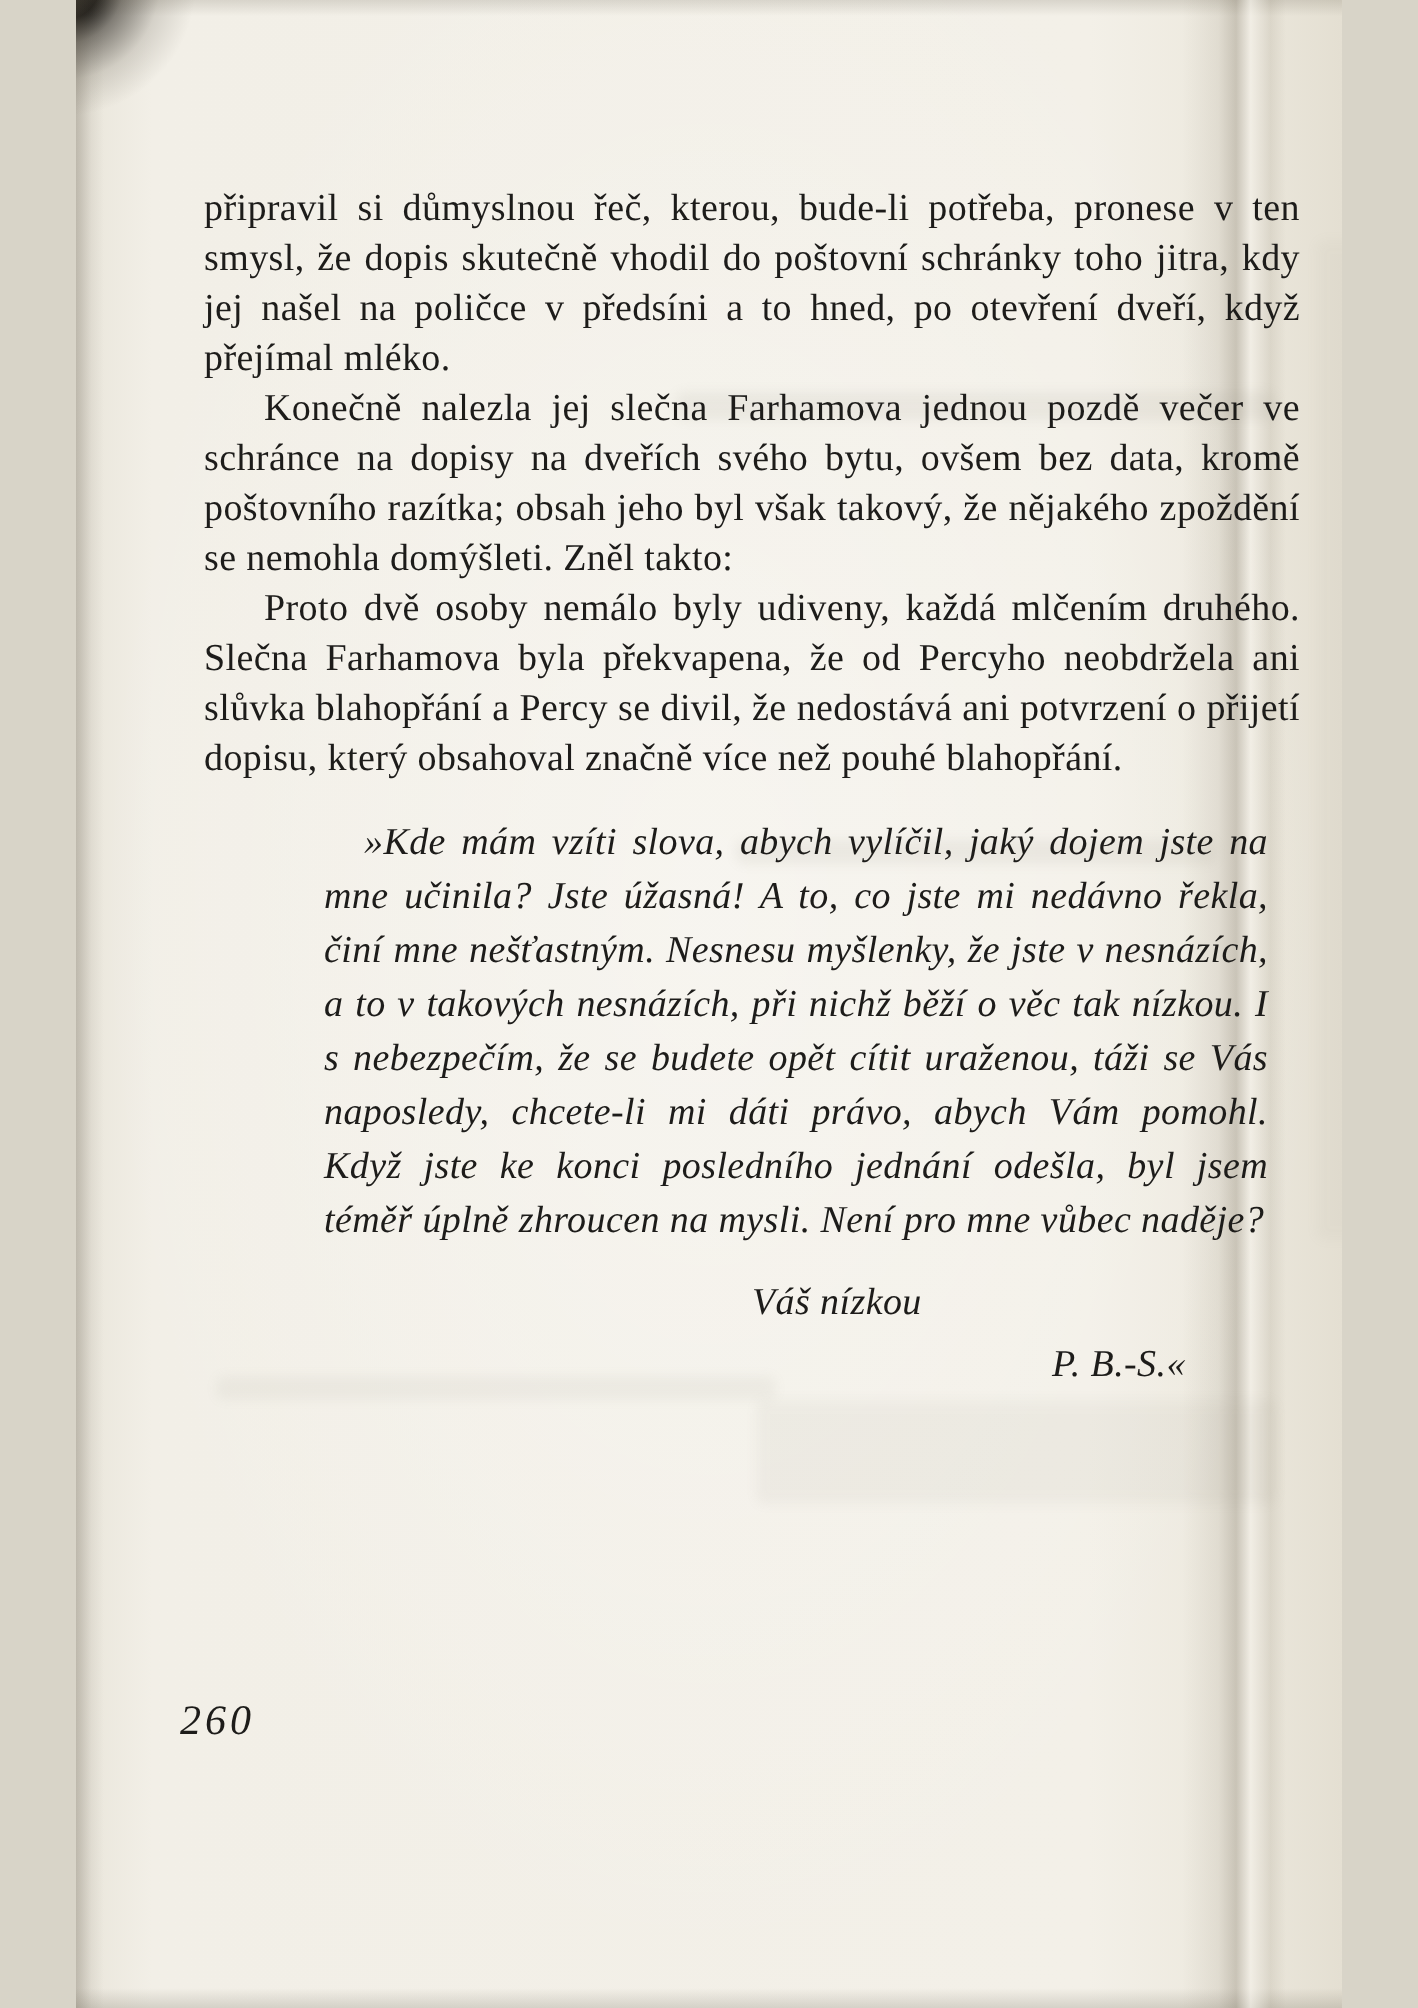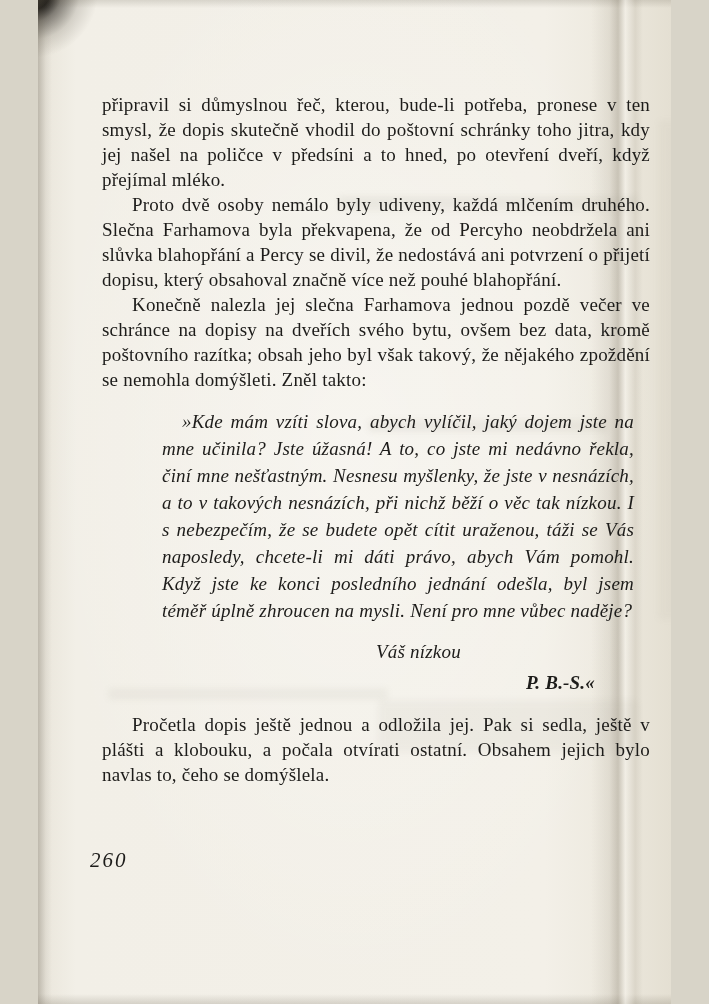--- a/index.html
+++ b/index.html
@@ -92,21 +92,21 @@
   .letter-body {
     margin: 14px;
     text-indent: 20px;
     text-align: justify;
   }
   .letter-sig {
     margin: 10px 0 0 0;
     text-indent: 0;
   }
   .letter-sig.name { padding-left: 228px; }
-  .letter-sig.initials { padding-left: 378px; margin-top: 4px; font-weight: 700; }
+  .letter-sig.initials { padding-left: 378px; margin-top: 4px; font-weight: 400; }
   .para.last { margin-top: 16px; }
 
   .page-number {
     position: absolute;
     left: 52px;
     top: 848px;
     font-size: 21px;
     letter-spacing: 2px;
     font-weight: 500;
     font-style: italic;
@@ -123,27 +123,26 @@
   <div class="edge-bottom"></div>
   <div class="crease-right"></div>
   <div class="smudge s1"></div>
   <div class="smudge s2"></div>
   <div class="smudge s3"></div>
   <div class="smudge s4"></div>
   <div class="smudge s5"></div>
 
   <div class="text-block">
     <p class="para no-indent">připravil si důmyslnou řeč, kterou, bude-li potřeba, pronese v ten smysl, že dopis skutečně vhodil do poštovní schránky toho jitra, kdy jej našel na poličce v předsíni a to hned, po otevření dveří, když přejímal mléko.</p>
+    <p class="para">Konečně nalezla jej slečna Farhamova jednou pozdě večer ve schránce na dopisy na dveřích svého bytu, ovšem bez data, kromě poštovního razítka; obsah jeho byl však takový, že nějakého zpoždění se nemohla domýšleti. Zněl takto:</p>
     <p class="para">Proto dvě osoby nemálo byly udiveny, každá mlčením druhého. Slečna Farhamova byla překvapena, že od Percyho neobdržela ani slůvka blahopřání a Percy se divil, že nedostává ani potvrzení o přijetí dopisu, který obsahoval značně více než pouhé blahopřání.</p>
-    <p class="para">Konečně nalezla jej slečna Farhamova jednou pozdě večer ve schránce na dopisy na dveřích svého bytu, ovšem bez data, kromě poštovního razítka; obsah jeho byl však takový, že nějakého zpoždění se nemohla domýšleti. Zněl takto:</p>
 
     <div class="letter">
       <p class="letter-body">»Kde mám vzíti slova, abych vylíčil, jaký dojem jste na mne učinila? Jste úžasná! A to, co jste mi nedávno řekla, činí mne nešťastným. Nesnesu myšlenky, že jste v nesnázích, a to v takových nesnázích, při nichž běží o věc tak nízkou. I s nebezpečím, že se budete opět cítit uraženou, táži se Vás naposledy, chcete-li mi dáti právo, abych Vám pomohl. Když jste ke konci posledního jednání odešla, byl jsem téměř úplně zhroucen na mysli. Není pro mne vůbec naděje?</p>
       <p class="letter-sig name">Váš nízkou</p>
       <p class="letter-sig initials">P. B.-S.«</p>
     </div>
 
-    <p class="para last">Pročetla dopis ještě jednou a odložila jej. Pak si sedla, ještě v plášti a klobouku, a počala otvírati ostatní. Obsahem jejich bylo navlas to, čeho se domýšlela.</p>
   </div>
 
   <div class="page-number">260</div>
 
 </div>
 
 </body></html>

